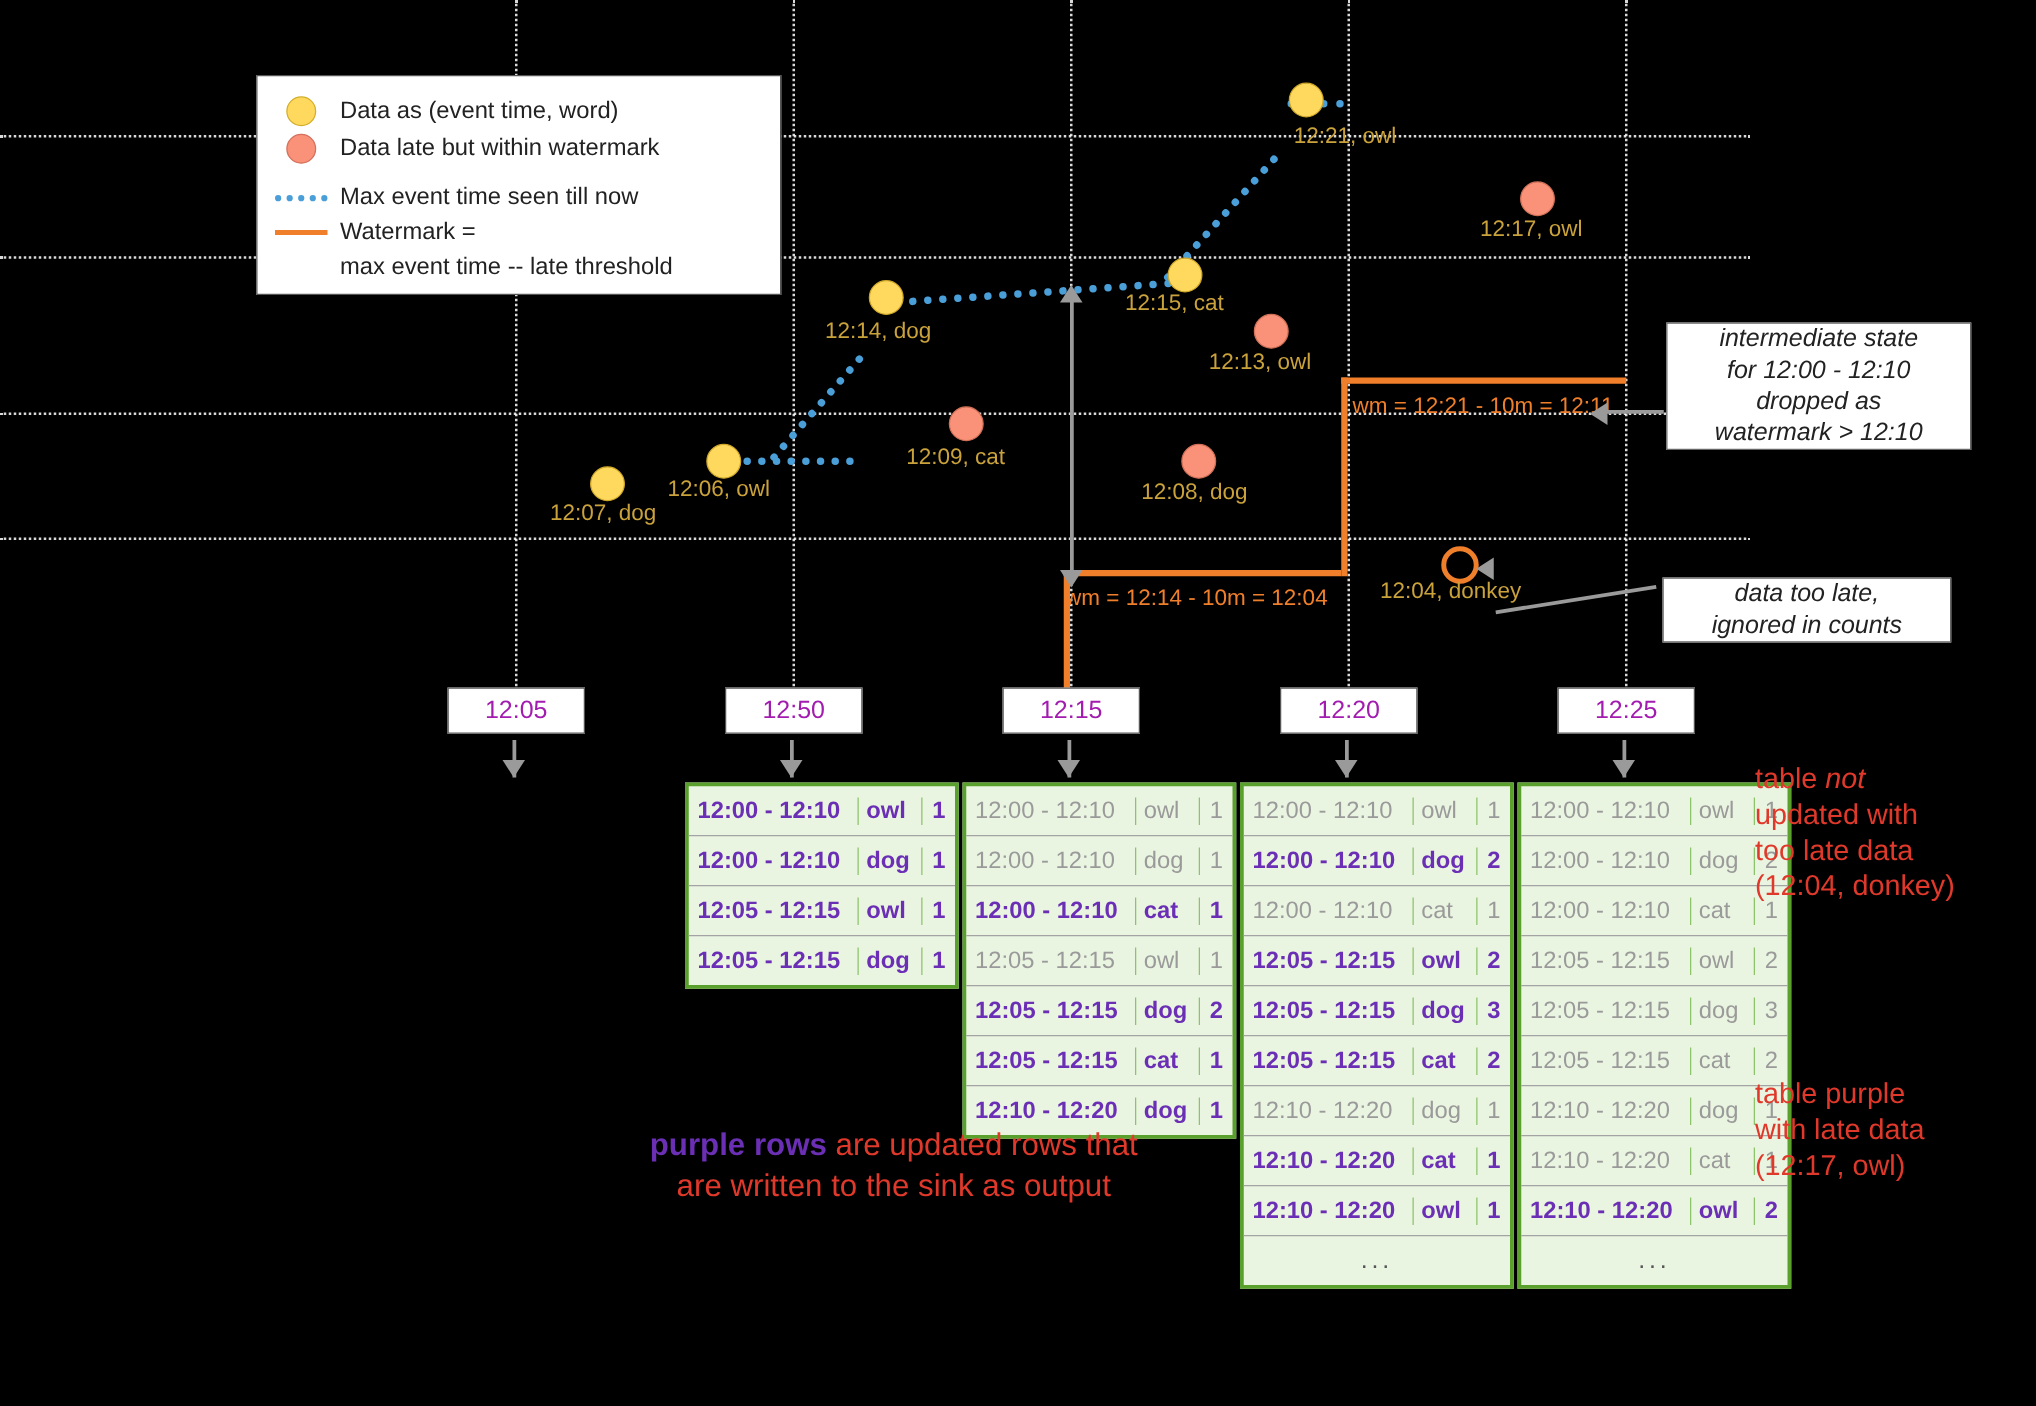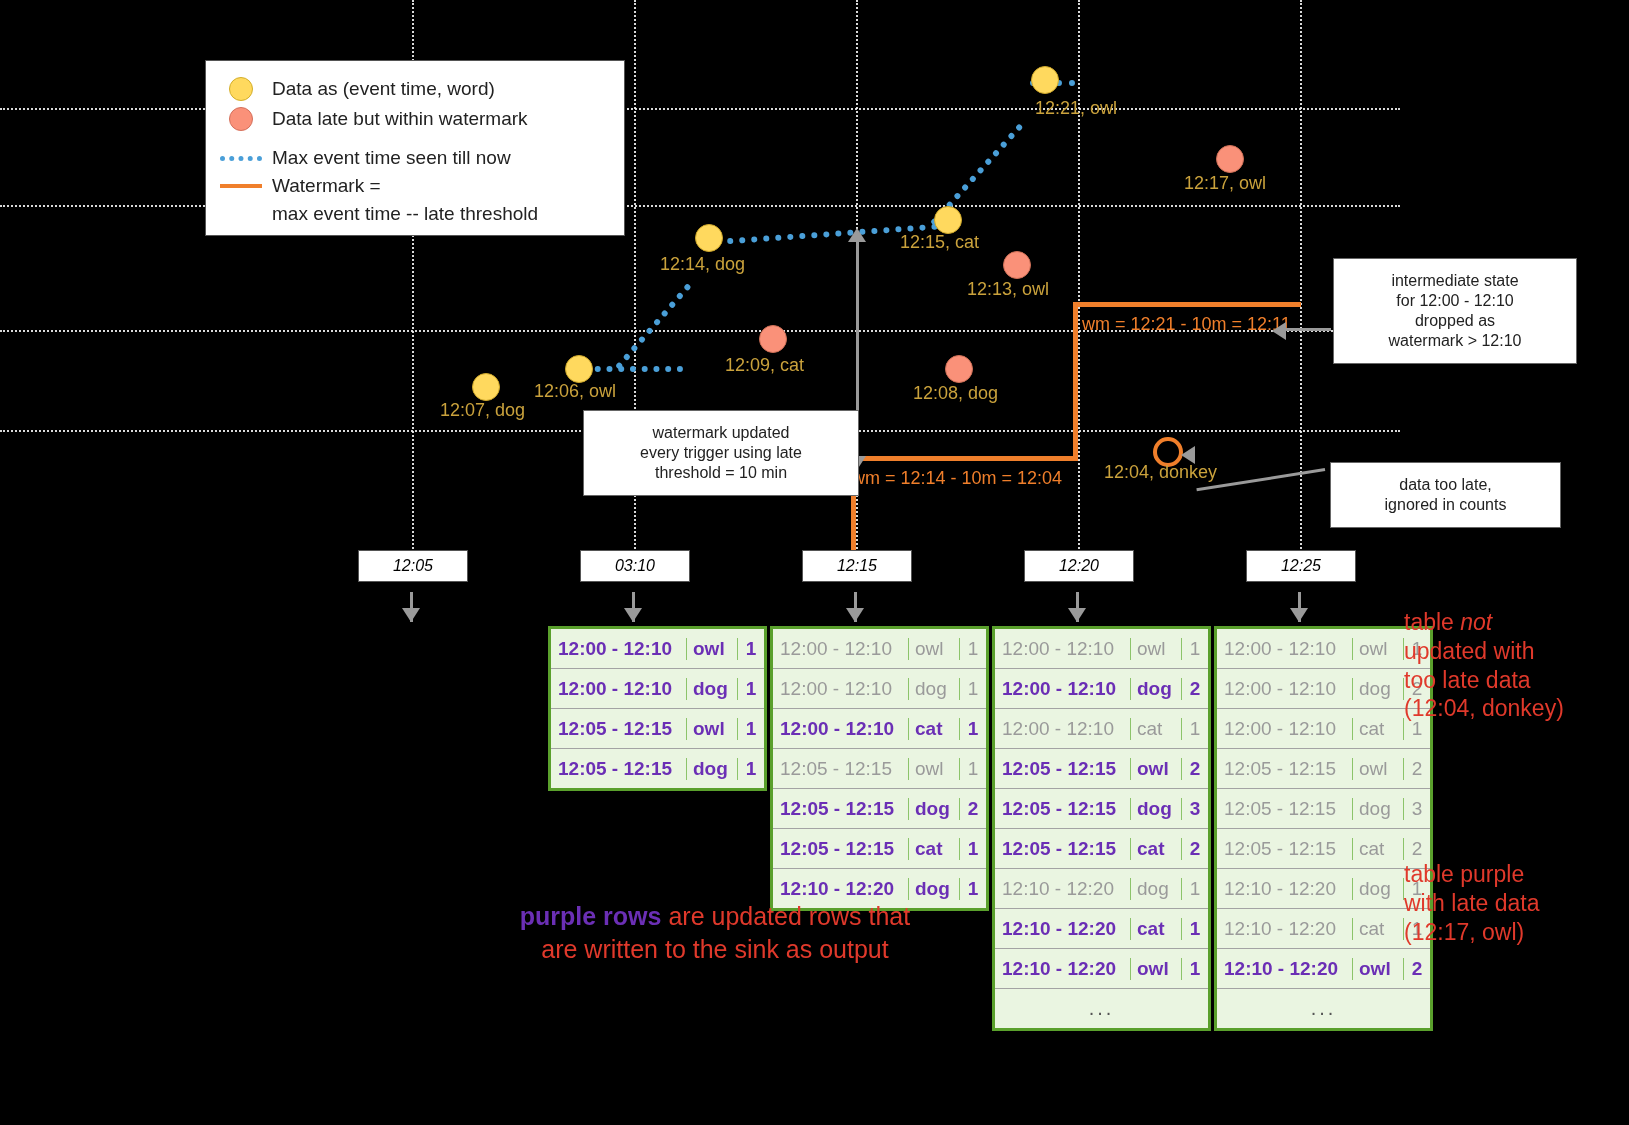--- a/index.html
+++ b/index.html
@@ -30,33 +30,33 @@
   .plabel{position:absolute;font-size:18px;color:#caa23c;white-space:nowrap;}
 
   
   .seg{position:absolute;height:0;border-top:6px dotted #4a9fd8;transform-origin:0 0;}
 
   
   .wm{position:absolute;background:#f07f2b;}
   .wmlabel{position:absolute;font-size:18px;color:#f07f2b;white-space:nowrap;}
 
   
-  .callout{position:absolute;background:#fff;border:1px solid #666;padding:12px 12px;
-           font-size:16px;color:#222;line-height:1.25;text-align:center;}
+  .callout{position:absolute;background:#fff;border:1px solid #666;padding:0 12px;
+           font-size:20px;color:#222;line-height:1.25;text-align:center;font-style:italic;}
 
   
   .arrowline{position:absolute;background:#9a9a9a;}
   .arrowhead{position:absolute;width:0;height:0;}
   .ah-down{border-left:9px solid transparent;border-right:9px solid transparent;border-top:14px solid #9a9a9a;}
   .ah-up{border-left:9px solid transparent;border-right:9px solid transparent;border-bottom:14px solid #9a9a9a;}
   .ah-left{border-top:9px solid transparent;border-bottom:9px solid transparent;border-right:14px solid #9a9a9a;}
 
   
-  .tbox{position:absolute;background:#fff;border:1px solid #555;font-size:16px;color:#000000;
-        padding:6px 0;width:108px;text-align:center;font-style:italic;}
+  .tbox{position:absolute;background:#fff;border:1px solid #555;font-size:20px;color:#a21caf;
+        padding:6px 0;width:108px;text-align:center;}
 
   
   .tbl{position:absolute;border:3px solid #5aa02c;background:#eaf5e1;}
   .tbl .tr{display:flex;border-bottom:1px solid #a3a3a3;height:39px;align-items:center;}
   .tbl .tr:last-child{border-bottom:none;}
   .tbl .c-win{width:128px;padding-left:7px;font-size:19px;}
   .tbl .c-word{width:44px;font-size:19px;text-align:left;border-left:1px solid #8cc46a;padding-left:6px;}
   .tbl .c-cnt{width:26px;font-size:19px;text-align:center;border-left:1px solid #8cc46a;}
   .old{color:#9a9a9a;}
   .new{color:#6b2fb5;font-weight:bold;}
@@ -153,25 +153,20 @@
   <div class="wm" style="left:851px;top:456px;width:222px;height:5px;"></div>
   <div class="wm" style="left:1073px;top:302px;width:5px;height:159px;"></div>
   <div class="wm" style="left:1073px;top:302px;width:228px;height:5px;"></div>
   <div class="wmlabel" style="left:852px;top:468px;">wm = 12:14 - 10m = 12:04</div>
   <div class="wmlabel" style="left:1082px;top:314px;">wm = 12:21 - 10m = 12:11</div>
 
   <div class="arrowline" style="left:856px;top:240px;width:3px;height:218px;"></div>
   <div class="arrowhead ah-up" style="left:848px;top:228px;"></div>
   <div class="arrowhead ah-down" style="left:848px;top:456px;"></div>
 
-  <div class="callout" style="left:583px;top:410px;width:250px;">
-    <div>watermark updated</div>
-    <div>every trigger using late</div>
-    <div>threshold = 10 min</div>
-  </div>
 
   <div class="callout" style="left:1333px;top:258px;width:218px;">
     <div>intermediate state</div>
     <div>for 12:00 - 12:10</div>
     <div>dropped as</div>
     <div>watermark &gt; 12:10</div>
   </div>
   <div class="arrowline" style="left:1285px;top:328px;width:46px;height:3px;"></div>
   <div class="arrowhead ah-left" style="left:1272px;top:322px;"></div>
 
@@ -179,21 +174,21 @@
     <div>data too late,</div>
     <div>ignored in counts</div>
   </div>
   <div class="arrowline" style="left:1195px;top:468px;width:130px;height:3px;transform:rotate(-9deg);transform-origin:100% 50%;"></div>
   <div class="arrowhead ah-left" style="left:1181px;top:446px;"></div>
 
   <div class="tbox" style="left:358px;top:550px;">12:05</div>
   <div class="arrowline" style="left:410px;top:592px;width:3px;height:30px;"></div>
   <div class="arrowhead ah-down" style="left:402px;top:608px;"></div>
 
-  <div class="tbox" style="left:580px;top:550px;">03:10</div>
+  <div class="tbox" style="left:580px;top:550px;">12:50</div>
   <div class="arrowline" style="left:632px;top:592px;width:3px;height:30px;"></div>
   <div class="arrowhead ah-down" style="left:624px;top:608px;"></div>
 
   <div class="tbox" style="left:802px;top:550px;">12:15</div>
   <div class="arrowline" style="left:854px;top:592px;width:3px;height:30px;"></div>
   <div class="arrowhead ah-down" style="left:846px;top:608px;"></div>
 
   <div class="tbox" style="left:1024px;top:550px;">12:20</div>
   <div class="arrowline" style="left:1076px;top:592px;width:3px;height:30px;"></div>
   <div class="arrowhead ah-down" style="left:1068px;top:608px;"></div>

